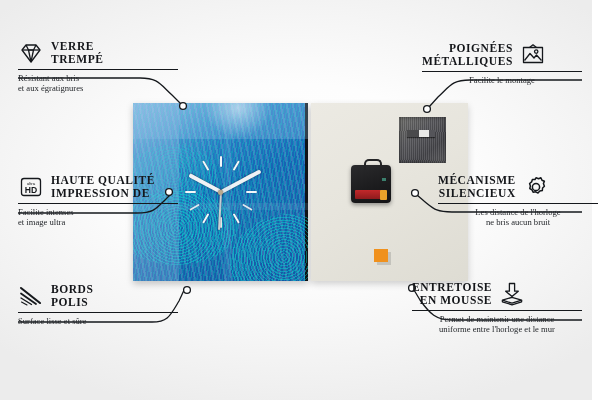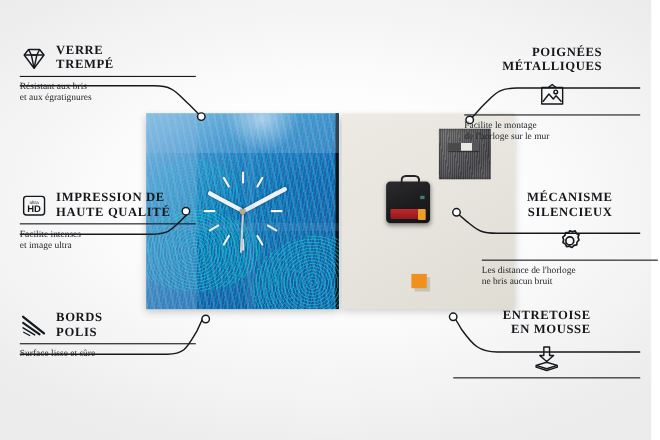--- a/index.html
+++ b/index.html
@@ -112,31 +112,31 @@
   }
   .mechanism .dot{position:absolute;right:5px;top:13px;width:4px;height:3px;background:#3b7f6d;}
   .foam{
     position:absolute;left:63px;top:146px;width:14px;height:13px;
     background:#f0911d;box-shadow:3px 3px 0 rgba(160,160,155,.45);
   }
   
   .callout{position:absolute;width:160px;}
   .callout .head{display:flex;align-items:center;gap:7px;}
   .callout.left .head{justify-content:flex-start;}
-  .callout.right .head{justify-content:flex-start;flex-direction:column;}
+  .callout.right .head{justify-content:flex-start;}
   .title{
     font-family:"Liberation Serif",serif;font-weight:bold;font-size:11.5px;
     letter-spacing:.55px;color:#14161a;line-height:12.5px;text-transform:uppercase;
   }
   .callout.right .title{text-align:right;}
   .rule{height:0;border-top:1px solid #15181c;margin:4px 0 3px;}
   .desc{
     font-family:"Liberation Serif",serif;font-size:8.6px;line-height:10.2px;color:#24272b;
   }
-  .callout.right .desc{text-align:left;}
+  .callout.right .desc{text-align:center;}
   .ico{width:26px;height:24px;flex:0 0 26px;display:block;}
   
   #links{position:absolute;left:0;top:0;width:600px;height:400px;pointer-events:none;}
 </style>
 </head>
 <body>
 
 <div id="stage">
 
   <div class="product">
@@ -249,22 +249,22 @@
   </div>
 
   <div class="callout left" style="left:18px;top:174px;">
     <div class="head">
       <svg class="ico" viewBox="0 0 26 24">
         <rect x="3.5" y="3.5" width="19" height="17" rx="2.5" fill="none" stroke="#15181c" stroke-width="1.3"></rect>
         <text x="13" y="10.2" text-anchor="middle" font-family="Liberation Sans, sans-serif" font-size="4.4" fill="#15181c">ultra</text>
         <text x="13" y="17.6" text-anchor="middle" font-family="Liberation Sans, sans-serif" font-size="8.6" font-weight="bold" fill="#15181c">HD</text>
       </svg>
       <div>
+        <div class="title">HAUTE QUALITÉ</div>
         <div class="title">IMPRESSION DE</div>
-        <div class="title">HAUTE QUALITÉ</div>
       </div>
     </div>
     <div class="rule"></div>
     <div class="desc">
       <div>Facilite intenses</div>
       <div>et image ultra</div>
     </div>
   </div>
 
   <div class="callout left" style="left:18px;top:283px;">
@@ -299,21 +299,20 @@
           <path d="M9.5 4.5 L13 1.8 L16.5 4.5"></path>
           <rect x="3.5" y="4.5" width="19" height="15"></rect>
           <path d="M4.5 17.5 L10 10.5 L14 15 L16.5 12 L21.5 17.5"></path>
           <circle cx="16.2" cy="8.6" r="1.7"></circle>
         </g>
       </svg>
     </div>
     <div class="rule"></div>
     <div class="desc">
       <div>Facilite le montage</div>
-      <div>de l'horloge sur le mur</div>
     </div>
   </div>
 
   <div class="callout right" style="left:438px;top:174px;">
     <div class="head">
       <div>
         <div class="title">MÉCANISME</div>
         <div class="title">SILENCIEUX</div>
       </div>
       <svg class="ico" viewBox="0 0 26 24">
@@ -338,15 +337,19 @@
       </div>
       <svg class="ico" viewBox="0 0 26 24">
         <g fill="none" stroke="#15181c" stroke-width="1.3" stroke-linejoin="round">
           <path d="M10.4 1.5 H15.6 V9.2 H19.3 L13 14.6 L6.7 9.2 H10.4 Z"></path>
           <path d="M13 15.3 L22.6 18.2 L13 21.2 L3.4 18.2 Z"></path>
           <path d="M3.4 18.2 v1.6 L13 22.8 l9.6-3.0 v-1.6"></path>
         </g>
       </svg>
     </div>
     <div class="rule"></div>
+    <div class="desc">
+      <div>Permet de maintenir une distance</div>
+      <div>uniforme entre l'horloge et le mur</div>
+    </div>
   </div>
 
 </div>
 
 </body></html>

